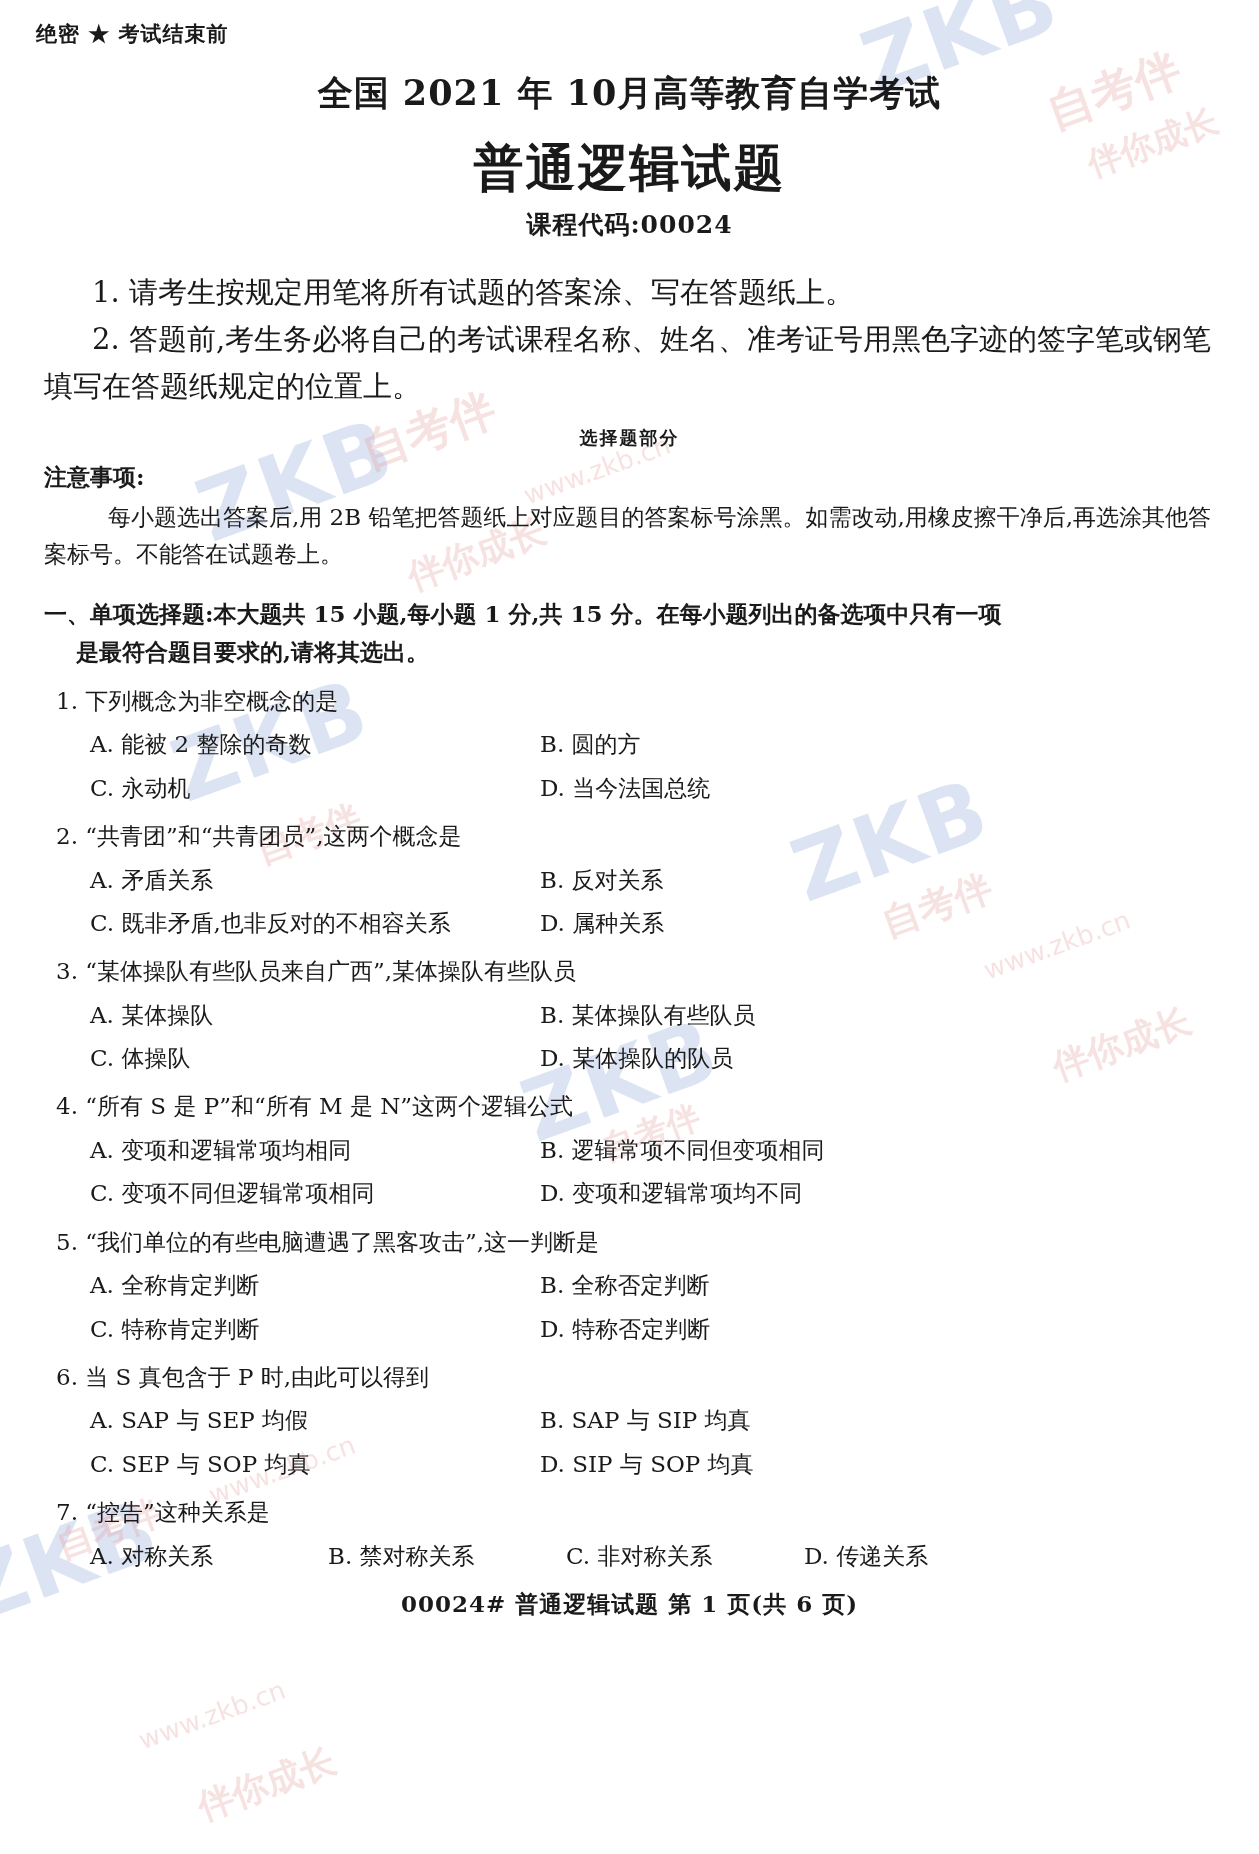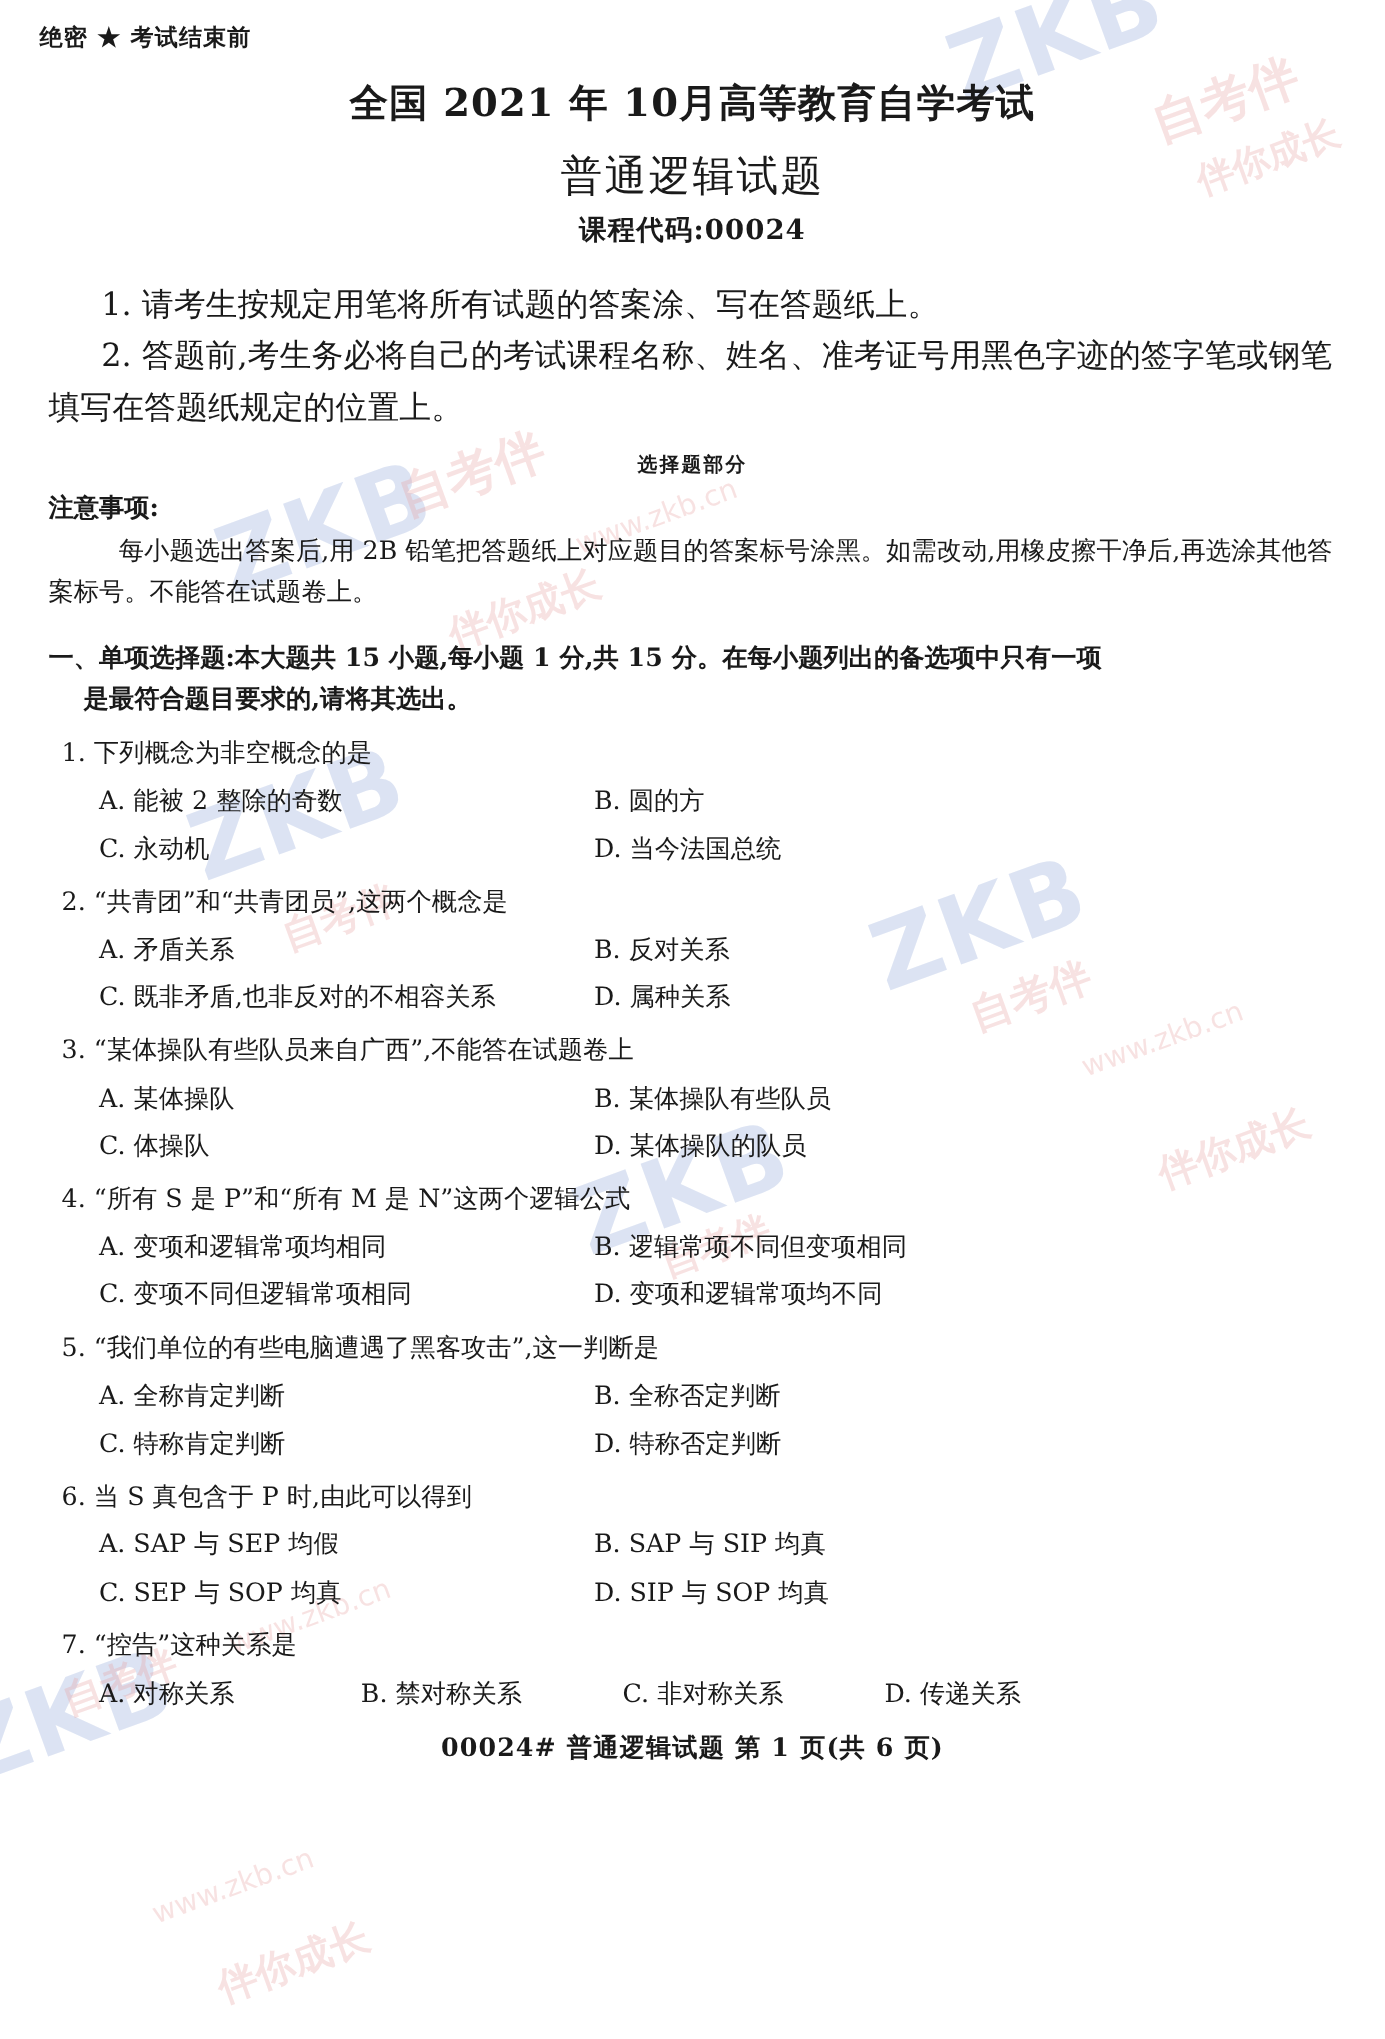--- a/index.html
+++ b/index.html
@@ -57,22 +57,22 @@
   }
   .title1 {
     text-align: center;
     font-size: 35px;
     font-weight: bold;
     margin-top: 22px;
     letter-spacing: 1px;
   }
   .title2 {
     text-align: center;
-    font-size: 38px;
-    font-weight: normal;
+    font-size: 50px;
+    font-weight: bold;
     margin-top: 18px;
     letter-spacing: 2px;
   }
   .title3 {
     text-align: center;
     font-size: 25px;
     font-weight: bold;
     margin-top: 6px;
     letter-spacing: 1px;
   }
@@ -228,21 +228,21 @@
         <div class="opt-row opt-2">
           <span class="o">C. 既非矛盾,也非反对的不相容关系</span>
           <span class="o">D. 属种关系</span>
         </div>
       </div>
     </div>
 
     <div class="q-block">
       <div class="q-stem">
         <span>3.</span>
-        <span>“某体操队有些队员来自广西”,不能答在试题卷上</span>
+        <span>“某体操队有些队员来自广西”,某体操队有些队员</span>
       </div>
       <div class="opts">
         <div class="opt-row opt-2">
           <span class="o">A. 某体操队</span>
           <span class="o">B. 某体操队有些队员</span>
         </div>
         <div class="opt-row opt-2">
           <span class="o">C. 体操队</span>
           <span class="o">D. 某体操队的队员</span>
         </div>

